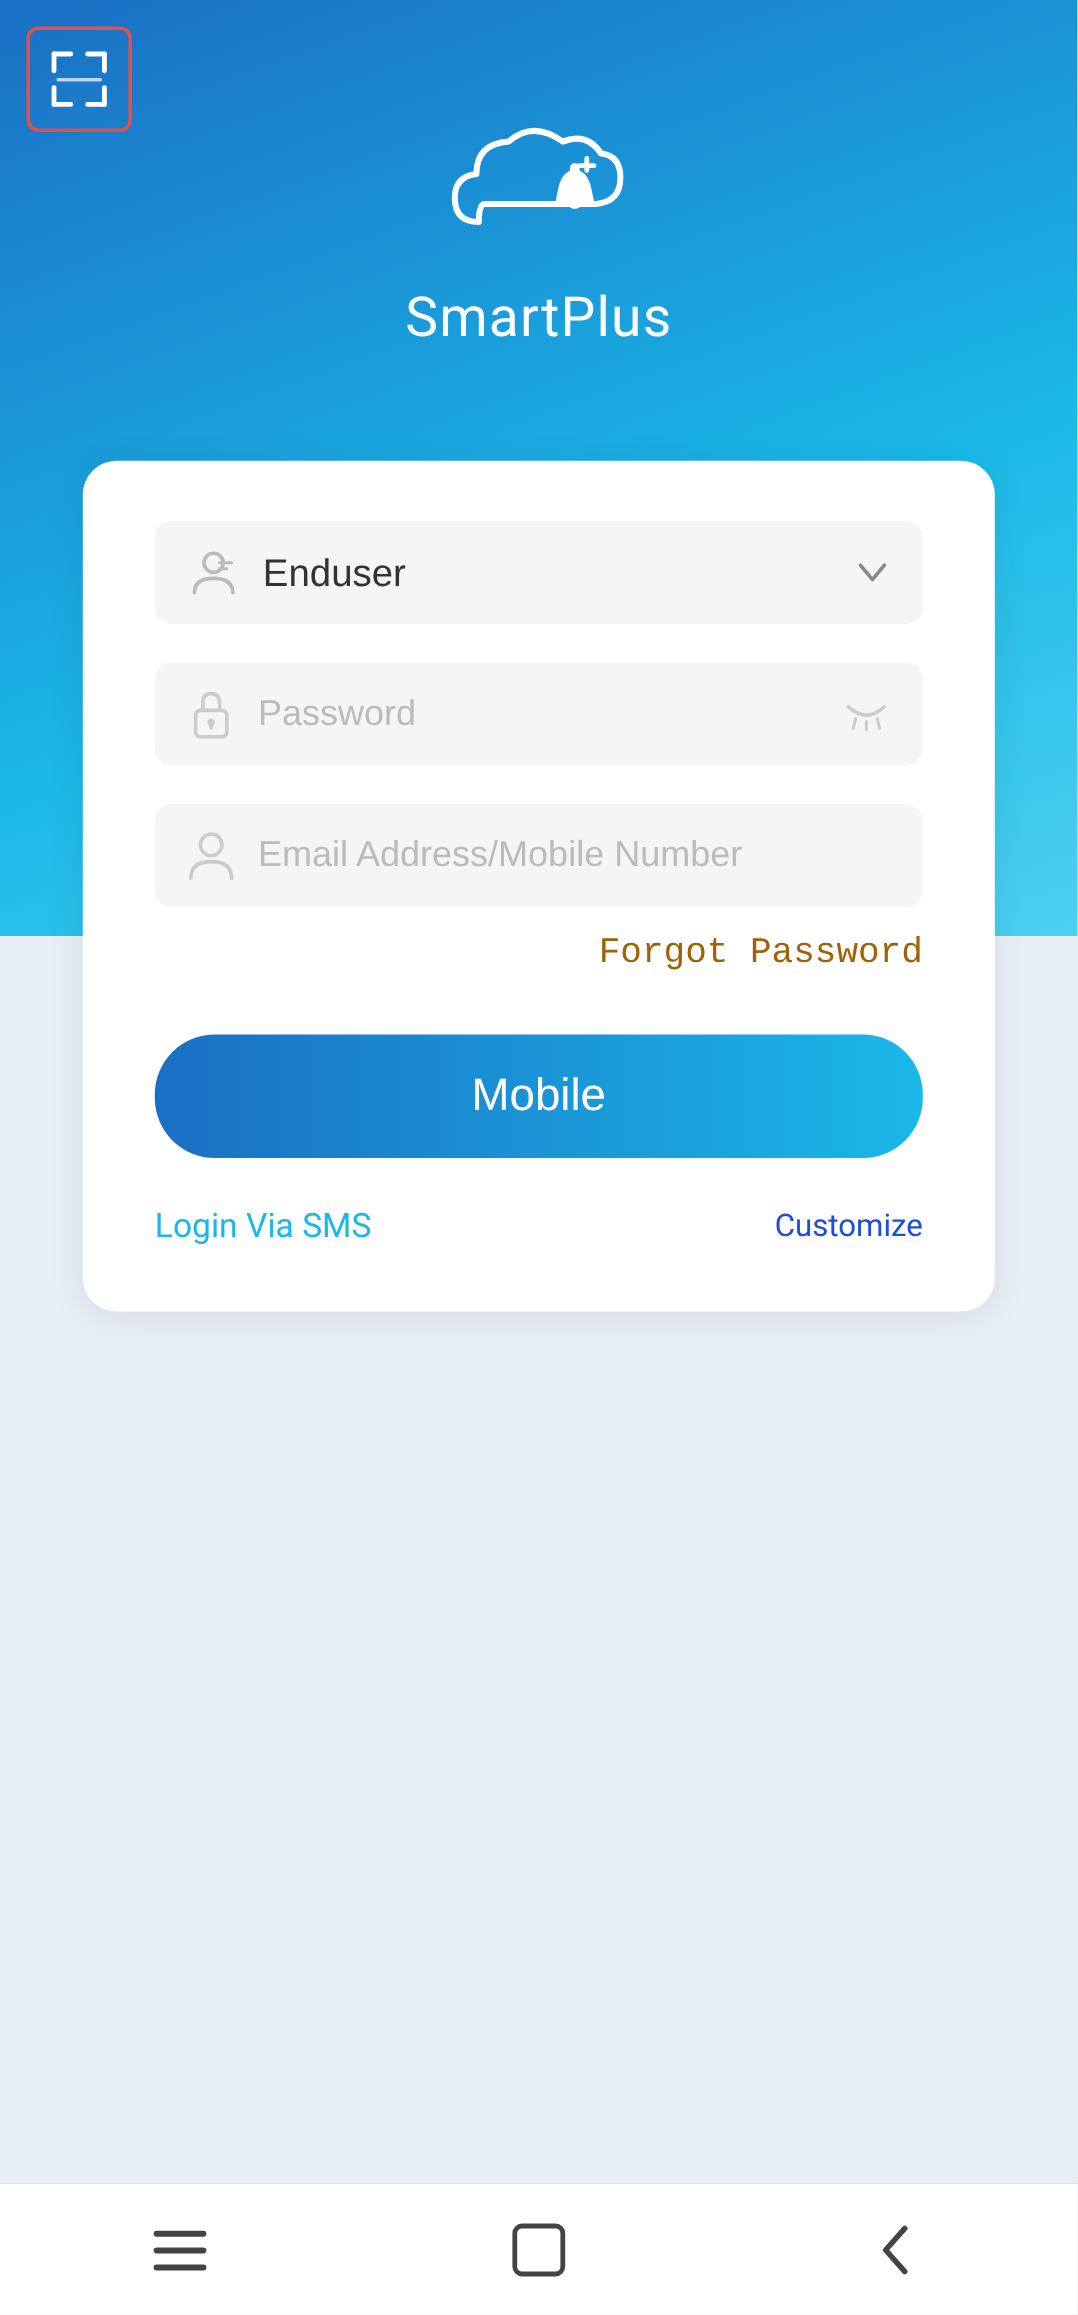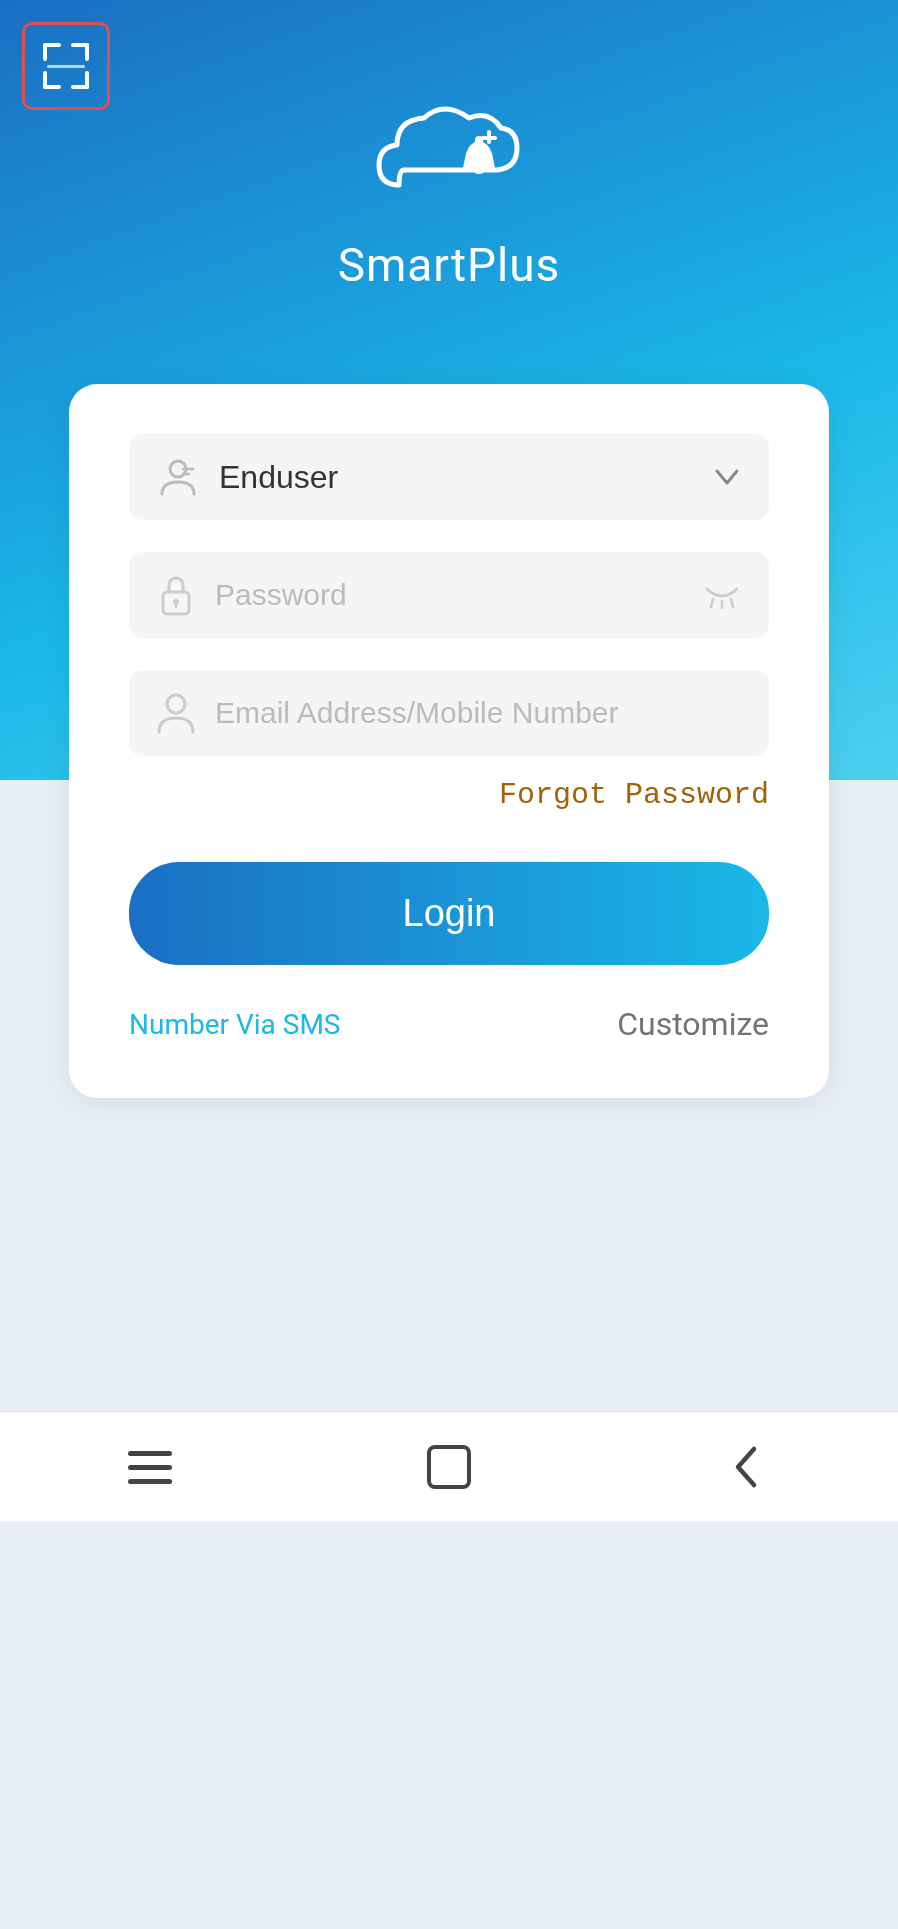--- a/index.html
+++ b/index.html
@@ -222,22 +222,22 @@
     }
 
     .sms-link {
       color: #1ab8e8;
       font-size: 28px;
       cursor: pointer;
       text-decoration: none;
     }
 
     .customize-link {
-      color: #737373;
-      font-size: 32px;
+      color: #1d4ed8;
+      font-size: 26px;
       cursor: pointer;
       text-decoration: none;
     }
 
     
     .below-card {
       flex: 1;
       background: #e8eef5;
     }
 
@@ -265,21 +265,21 @@
     .nav-icon svg {
       width: 100%;
       height: 100%;
     }
 
     
     .page-wrapper {
       display: flex;
       flex-direction: column;
       width: 898px;
-      height: 1521px;
+      height: 1929px;
       position: relative;
       align-items: flex-end;
     }
   </style>
 </head>
 <body>
 
 <div class="page-wrapper">
 
   <div class="header-bg">
@@ -376,25 +376,25 @@
       </div>
       <input class="input-field" type="text" placeholder="Email Address/Mobile Number" style="">
     </div>
 
     
     <div class="forgot-row">
       <a class="forgot-link" href="#">Forgot Password</a>
     </div>
 
     
-    <button class="login-button">Login</button>
+    <button class="login-button">Mobile</button>
 
     
     <div class="bottom-links">
-      <a class="sms-link" href="#">Number Via SMS</a>
+      <a class="sms-link" href="#">Login Via SMS</a>
       <a class="customize-link" href="#">Customize</a>
     </div>
 
   </div>
 
   <div class="below-card"></div>
 
   <div class="nav-bar">
     <div class="nav-icon">
       <svg viewBox="0 0 60 60" fill="none" xmlns="http://www.w3.org/2000/svg">

